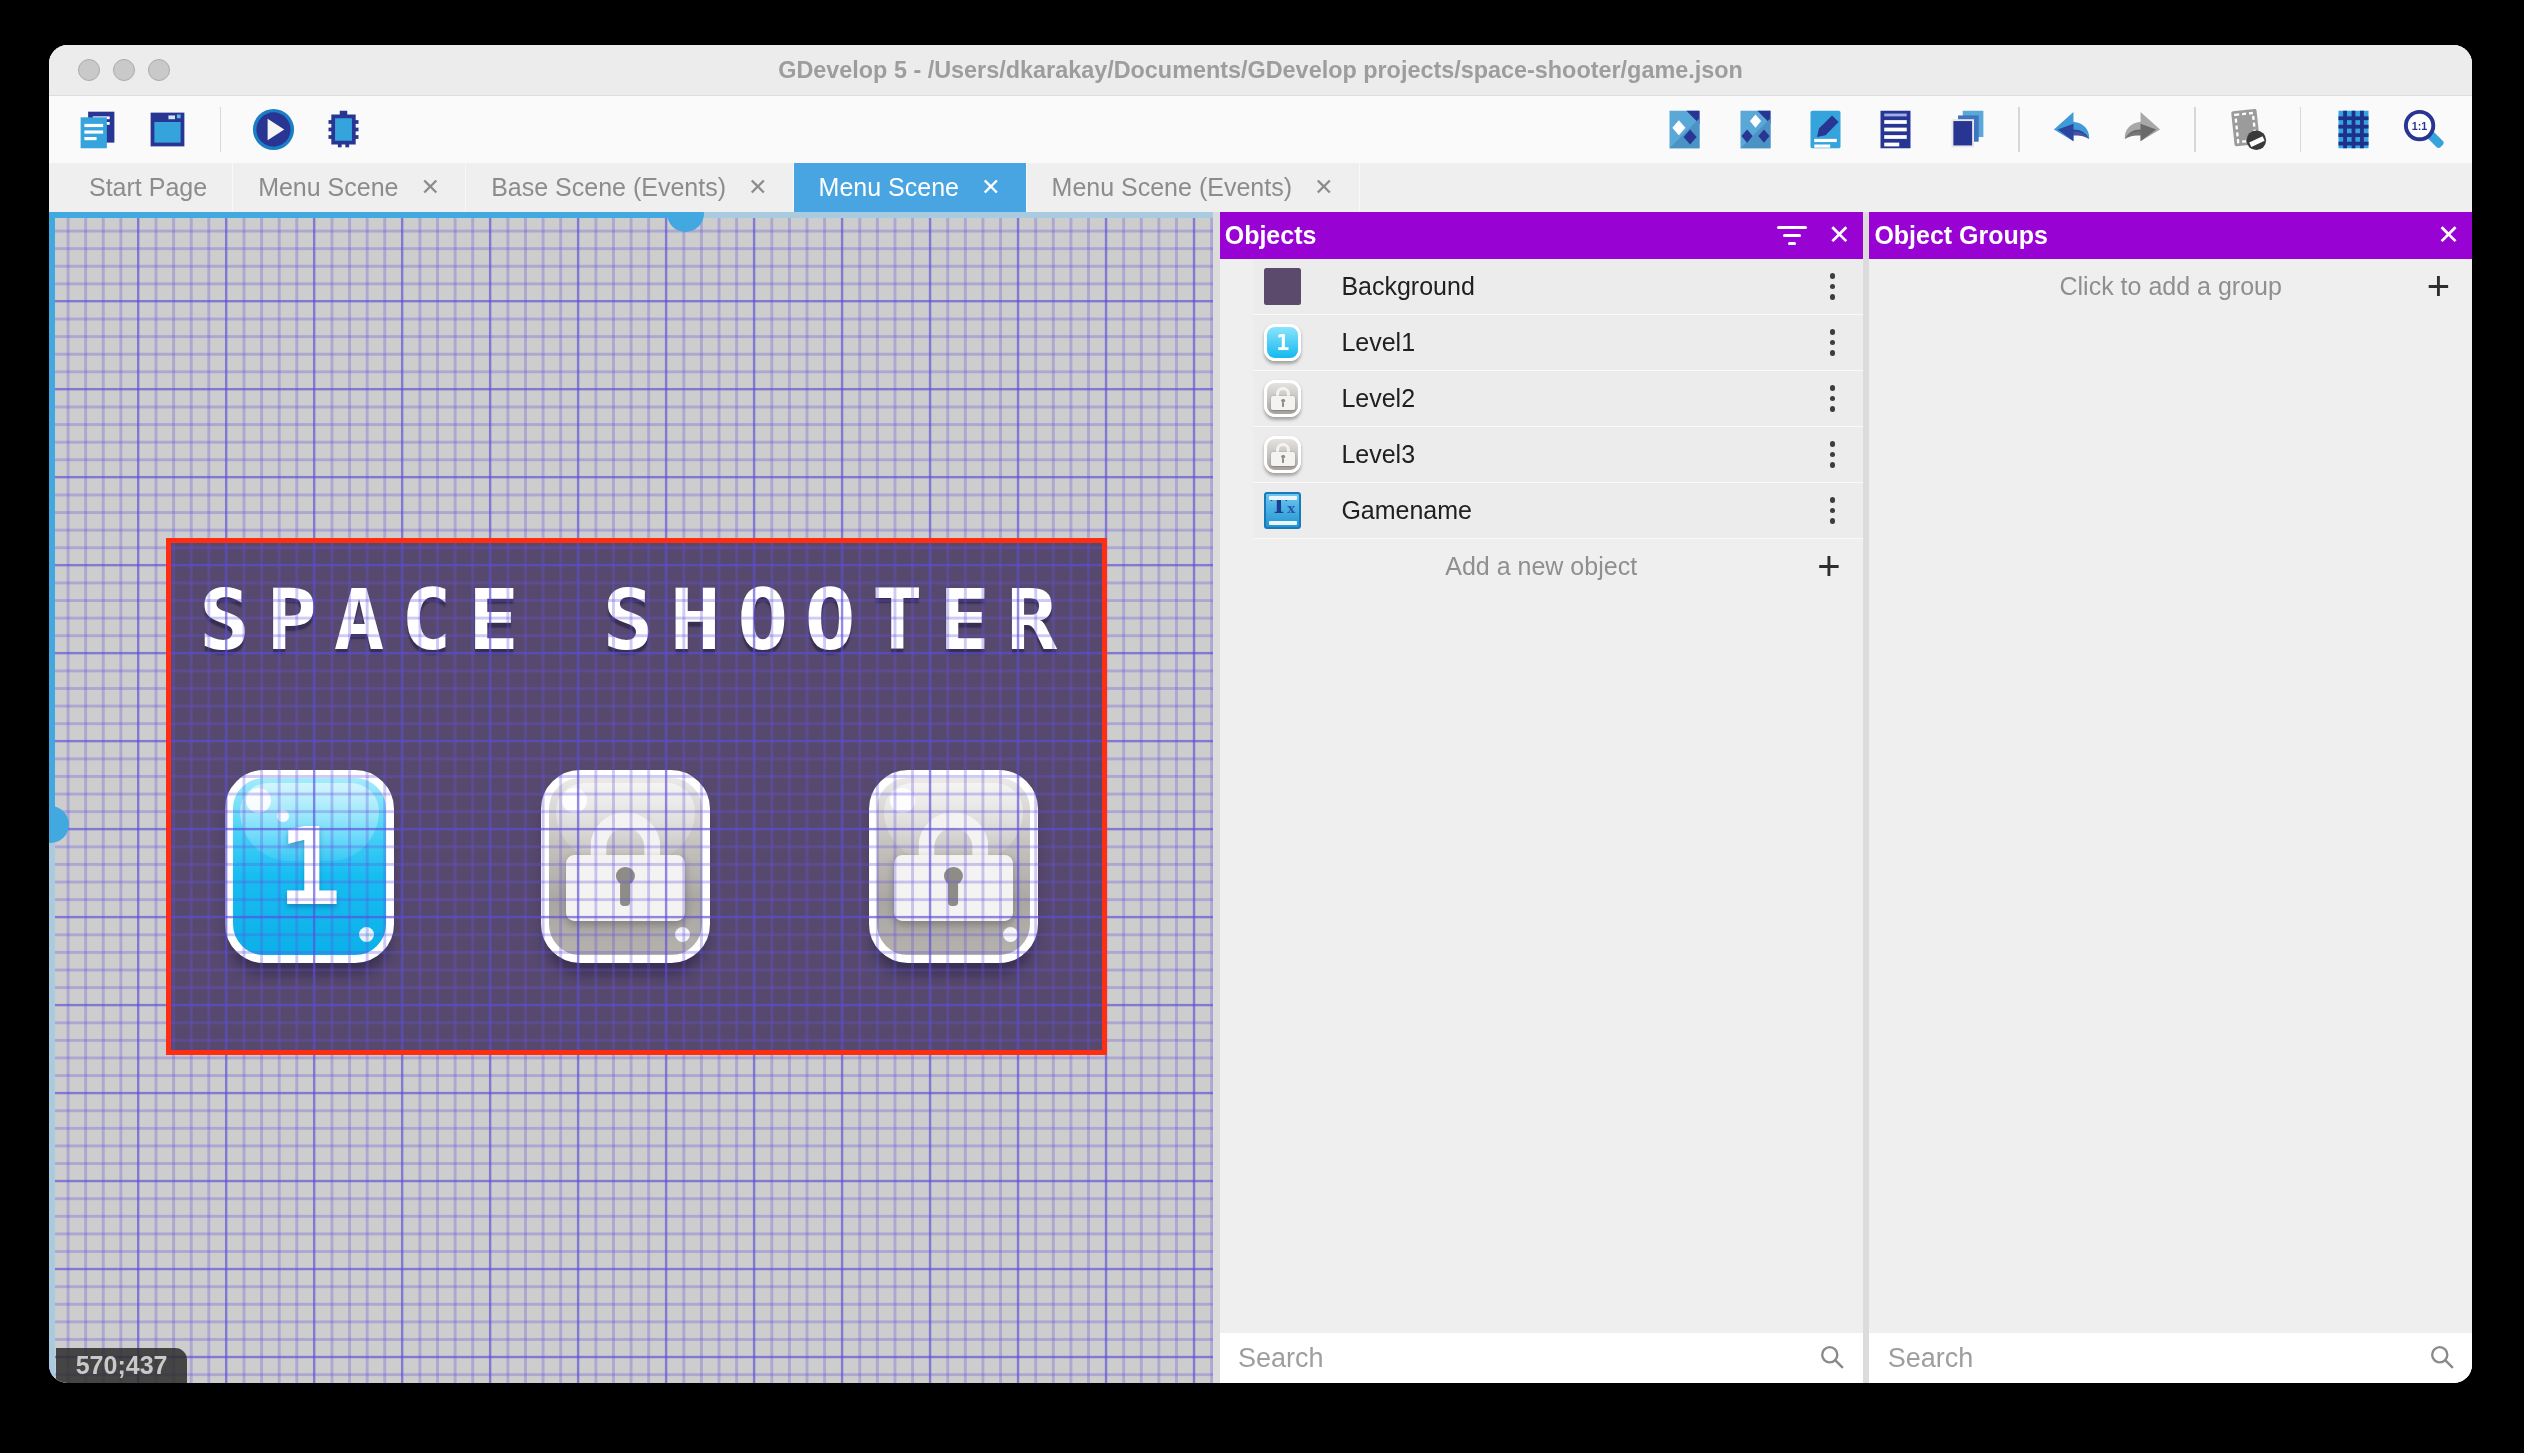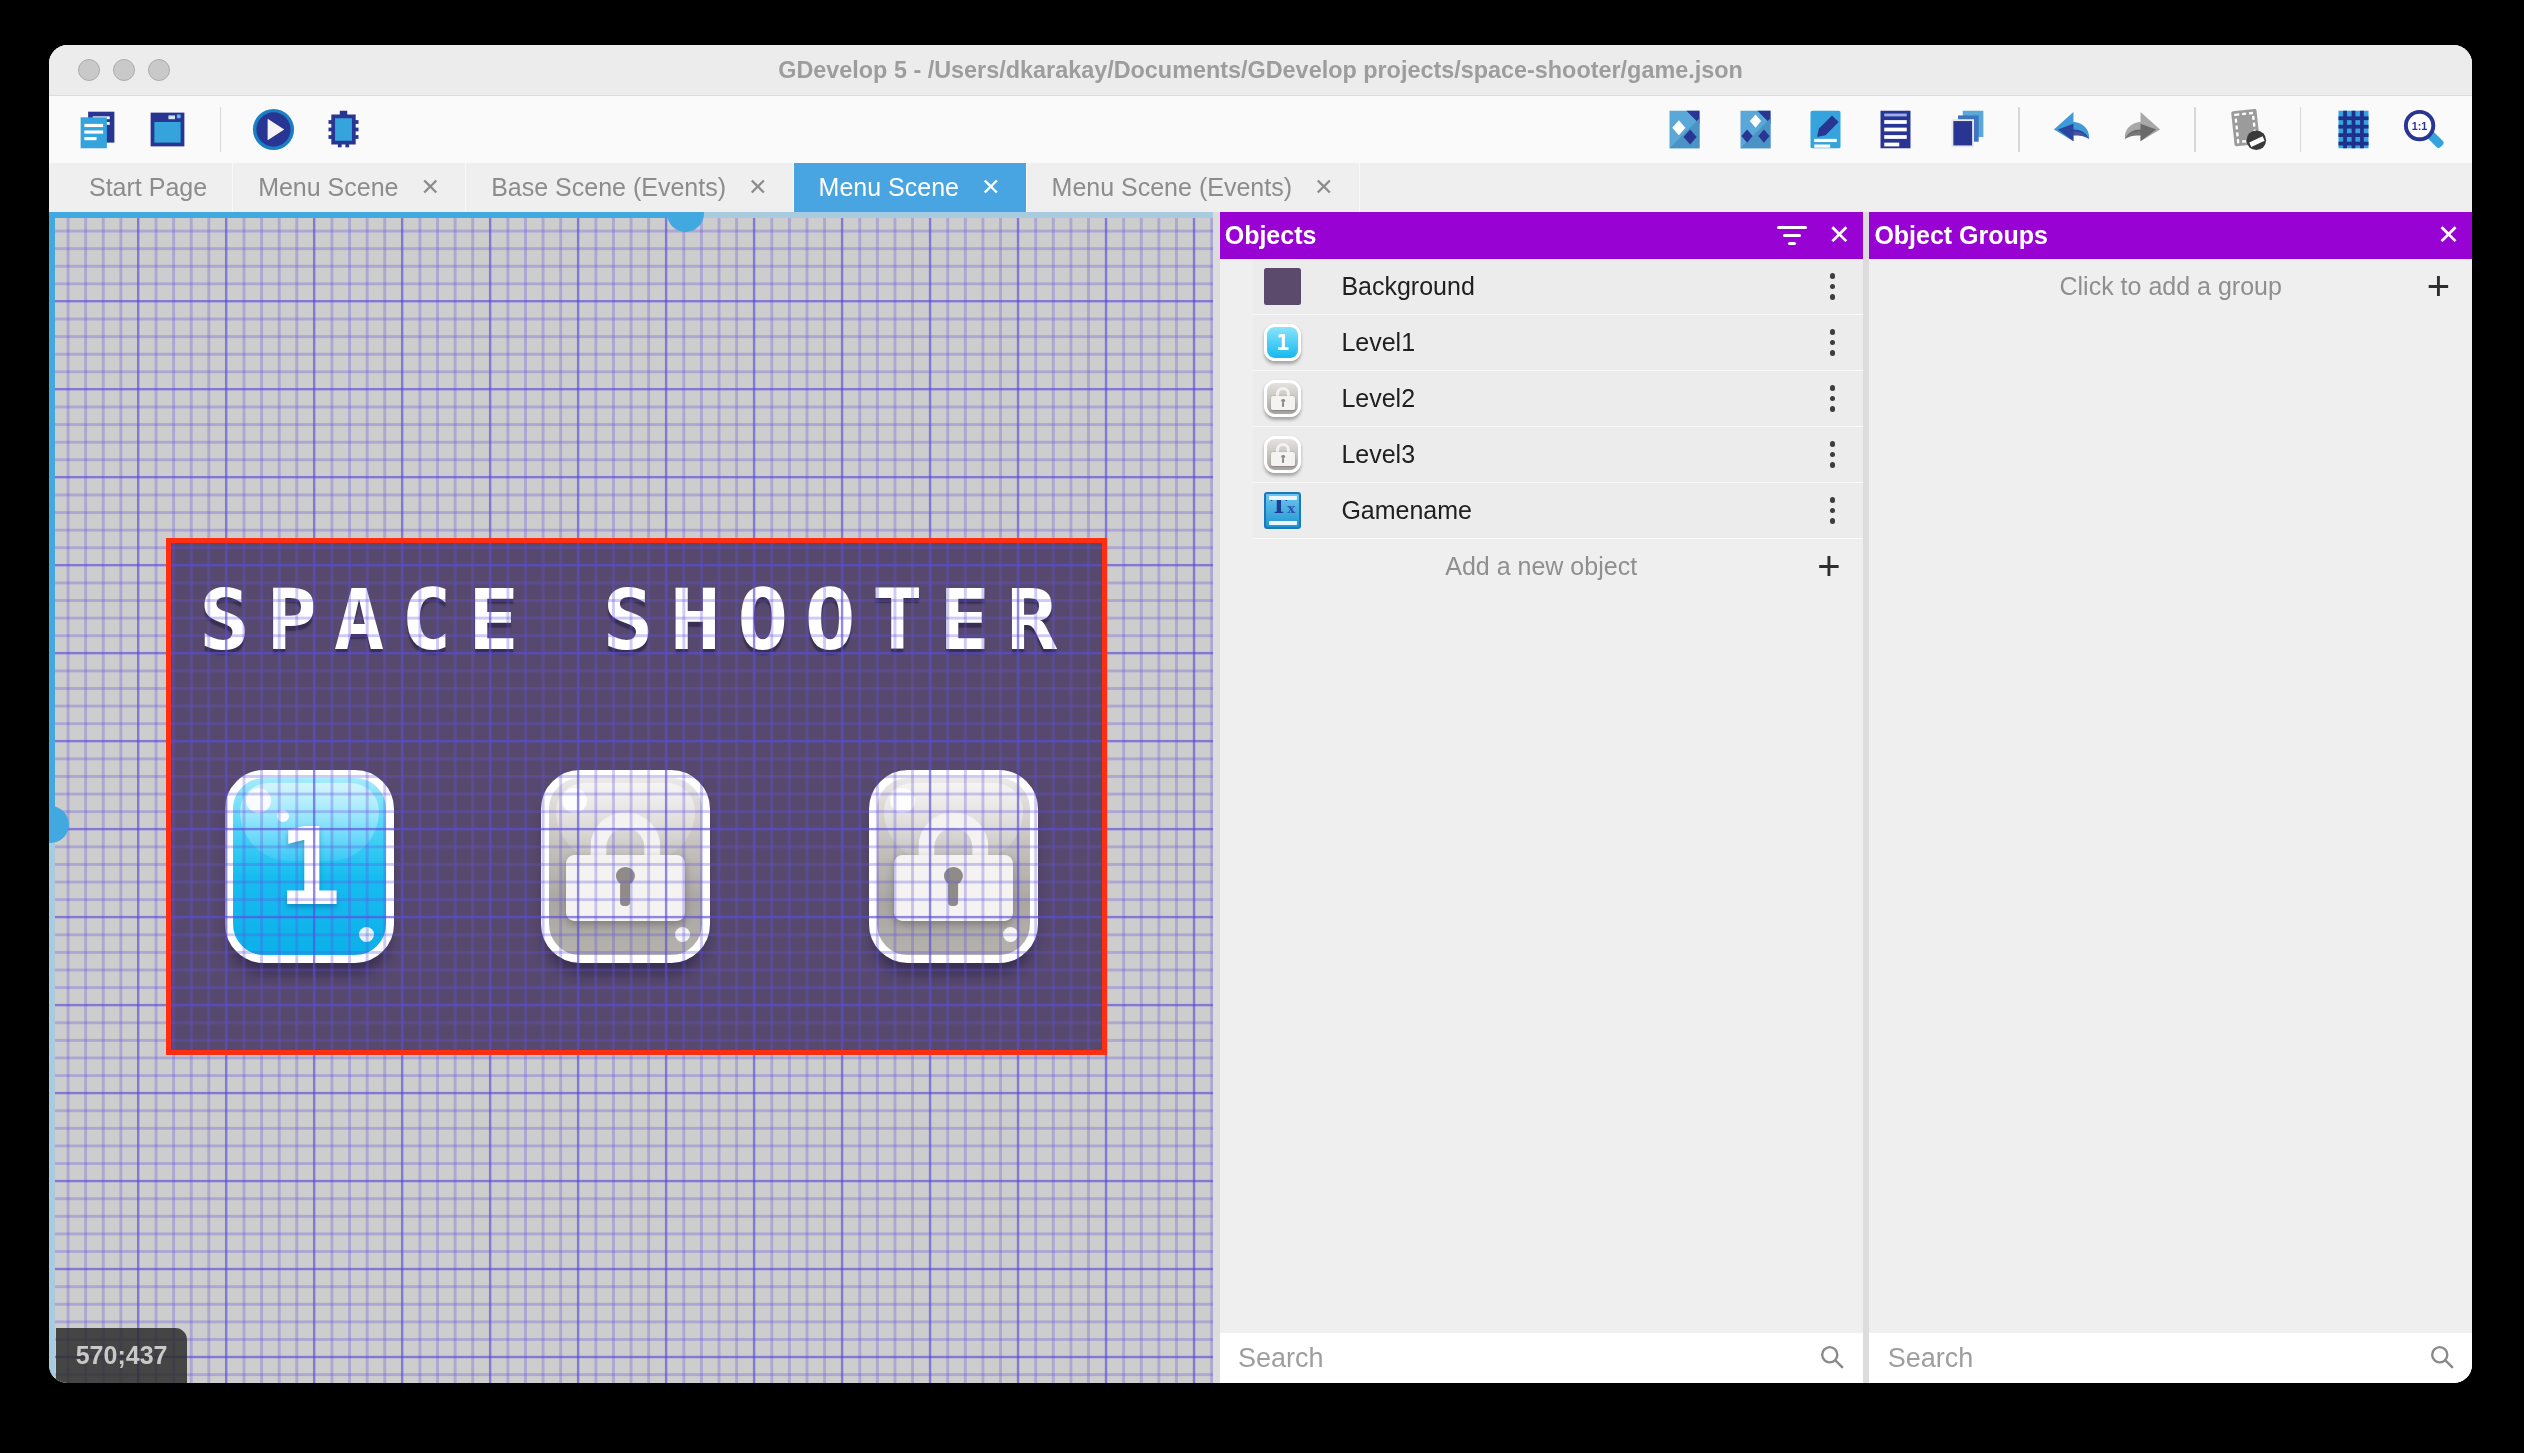--- a/index.html
+++ b/index.html
@@ -65,21 +65,21 @@
   .lock .shackle{position:absolute;top:0;left:50%;transform:translateX(-50%);width:2.1em;height:1.8em;
     border:.5em solid #f4f3f1;border-bottom:none;border-radius:1.1em 1.1em 0 0;box-sizing:border-box;}
   .lock .lock-body{position:absolute;bottom:0;left:0;width:100%;height:2em;background:#f4f3f1;
     border-radius:.25em;box-shadow:0 .12em .25em rgba(0,0,0,.25);}
   .lock .kh-circle{position:absolute;bottom:1.1em;left:50%;transform:translateX(-50%);
     width:.55em;height:.55em;background:#8f8c88;border-radius:50%;}
   .lock .kh-stem{position:absolute;bottom:.45em;left:50%;transform:translateX(-50%);
     width:.3em;height:.75em;background:#8f8c88;border-radius:.12em;}
   .lock-center{position:absolute;inset:0;display:flex;align-items:center;justify-content:center;font-size:33px;}
   .coord-badge{position:absolute;left:6.7px;bottom:0;z-index:5;background:rgba(45,45,45,.85);
-    color:#c9c9c9;font-size:25px;font-weight:700;padding:13px 20px;border-radius:0 11.7px 0 0;}
+    color:#c9c9c9;font-size:25px;font-weight:700;padding:3px 20px;border-radius:0 11.7px 0 0;}
   .hscroll{position:absolute;top:0;left:0;right:0;height:5.9px;background:#a9cbdf;z-index:6;}
   .hscroll .fill{position:absolute;left:0;top:0;height:5.9px;width:619px;background:#41a8e0;}
   .hscroll .thumb{position:absolute;left:618px;top:0;width:37px;height:20px;background:#41a8e0;
     border-radius:0 0 20px 20px;cursor:pointer;}
   .vscroll{position:absolute;top:0;left:0;bottom:0;width:5.9px;background:#a9cbdf;z-index:6;}
   .vscroll .fill{position:absolute;left:0;top:0;width:5.9px;height:596px;background:#41a8e0;}
   .vscroll .thumb{position:absolute;top:594px;left:0;height:37px;width:20px;background:#41a8e0;
     border-radius:0 20px 20px 0;cursor:pointer;}
 
   

